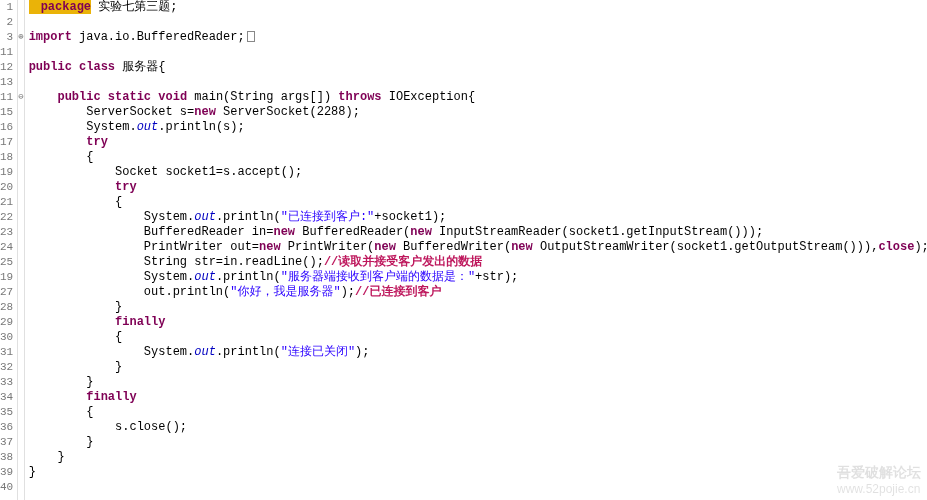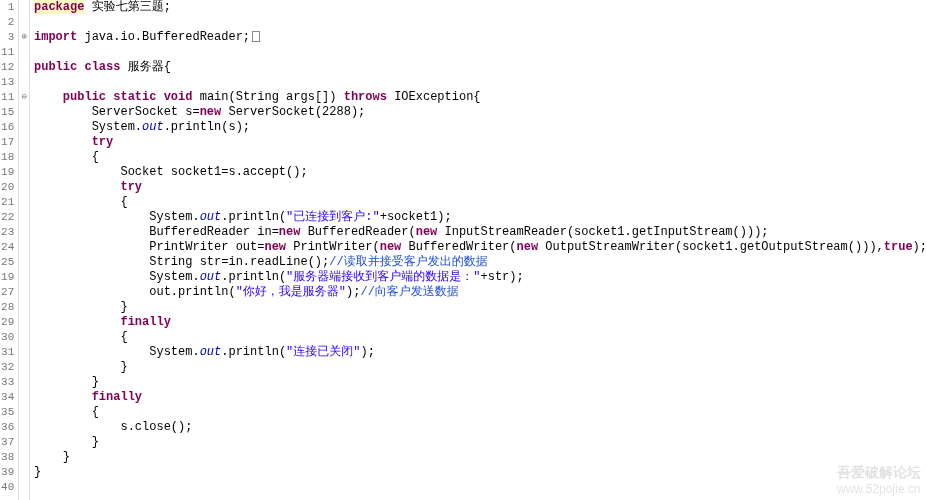--- a/index.html
+++ b/index.html
@@ -48,23 +48,23 @@
   padding-left: 4px;
   background: #fff;
 }
 .code .line {
   height: 15px;
   line-height: 15px;
   white-space: pre;
 }
 .kw { color: #7f0055; font-weight: bold; }
 .str { color: #2a00ff; }
-.com { color: #1d4ed8; }
+.com { color: #be185d; font-weight: bold; }
 .static-it { color: #0000c0; font-style: italic; }
-.sel { background: #fef9c3; }
+.sel { background: #eab308; padding-left: 12px; }
 .box { border: 1px solid #888; display: inline-block; width: 8px; height: 11px; vertical-align: middle; margin-left: 2px; }
 .watermark {
   position: absolute;
   right: 6px;
   bottom: 4px;
   color: rgba(0,0,0,0.12);
   font-family: Arial, sans-serif;
   font-size: 14px;
   text-align: left;
 }
@@ -155,24 +155,24 @@
       <div class="line">    <span class="kw">public</span> <span class="kw">static</span> <span class="kw">void</span> main(String args[]) <span class="kw">throws</span> IOException{</div>
       <div class="line">        ServerSocket s=<span class="kw">new</span> ServerSocket(2288);</div>
       <div class="line">        System.<span class="static-it">out</span>.println(s);</div>
       <div class="line">        <span class="kw">try</span></div>
       <div class="line">        {</div>
       <div class="line">            Socket socket1=s.accept();</div>
       <div class="line">            <span class="kw">try</span></div>
       <div class="line">            {</div>
       <div class="line">                System.<span class="static-it">out</span>.println(<span class="str">"已连接到客户:"</span>+socket1);</div>
       <div class="line">                BufferedReader in=<span class="kw">new</span> BufferedReader(<span class="kw">new</span> InputStreamReader(socket1.getInputStream()));</div>
-      <div class="line">                PrintWriter out=<span class="kw">new</span> PrintWriter(<span class="kw">new</span> BufferedWriter(<span class="kw">new</span> OutputStreamWriter(socket1.getOutputStream())),<span class="kw">true</span>);</div>
+      <div class="line">                PrintWriter out=<span class="kw">new</span> PrintWriter(<span class="kw">new</span> BufferedWriter(<span class="kw">new</span> OutputStreamWriter(socket1.getOutputStream())),<span class="kw">close</span>);</div>
       <div class="line">                String str=in.readLine();<span class="com">//读取并接受客户发出的数据</span></div>
       <div class="line">                System.<span class="static-it">out</span>.println(<span class="str">"服务器端接收到客户端的数据是："</span>+str);</div>
-      <div class="line">                out.println(<span class="str">"你好，我是服务器"</span>);<span class="com">//向客户发送数据</span></div>
+      <div class="line">                out.println(<span class="str">"你好，我是服务器"</span>);<span class="com">//已连接到客户</span></div>
       <div class="line">            }</div>
       <div class="line">            <span class="kw">finally</span></div>
       <div class="line">            {</div>
       <div class="line">                System.<span class="static-it">out</span>.println(<span class="str">"连接已关闭"</span>);</div>
       <div class="line">            }</div>
       <div class="line">        }</div>
       <div class="line">        <span class="kw">finally</span></div>
       <div class="line">        {</div>
       <div class="line">            s.close();</div>
       <div class="line">        }</div>

